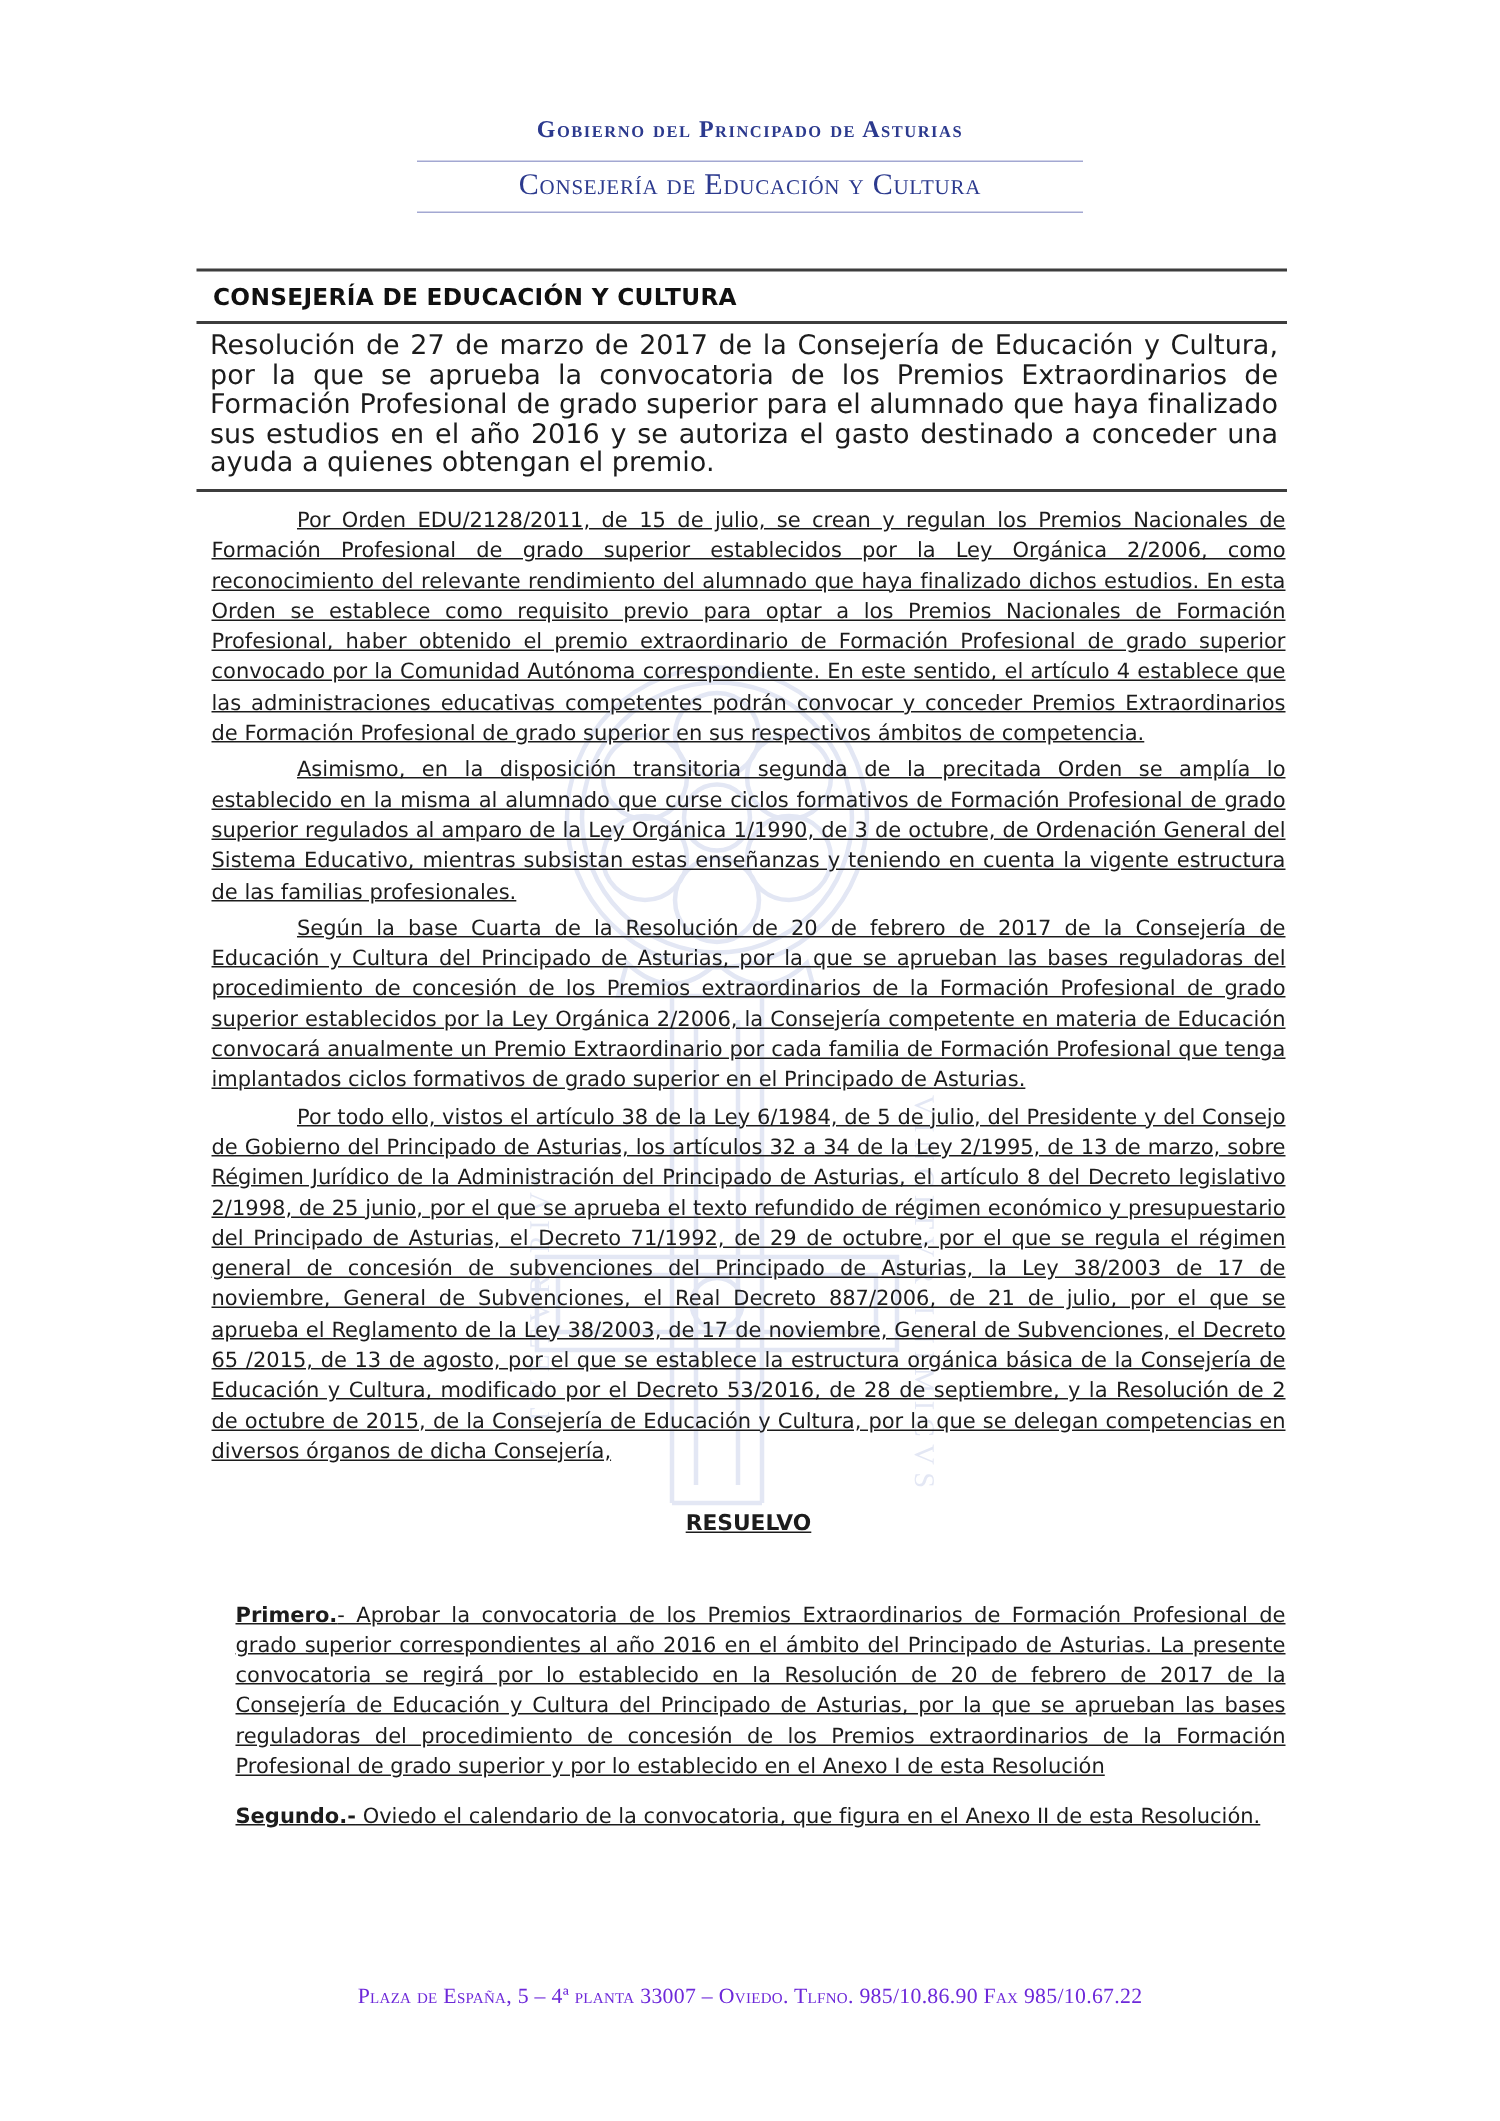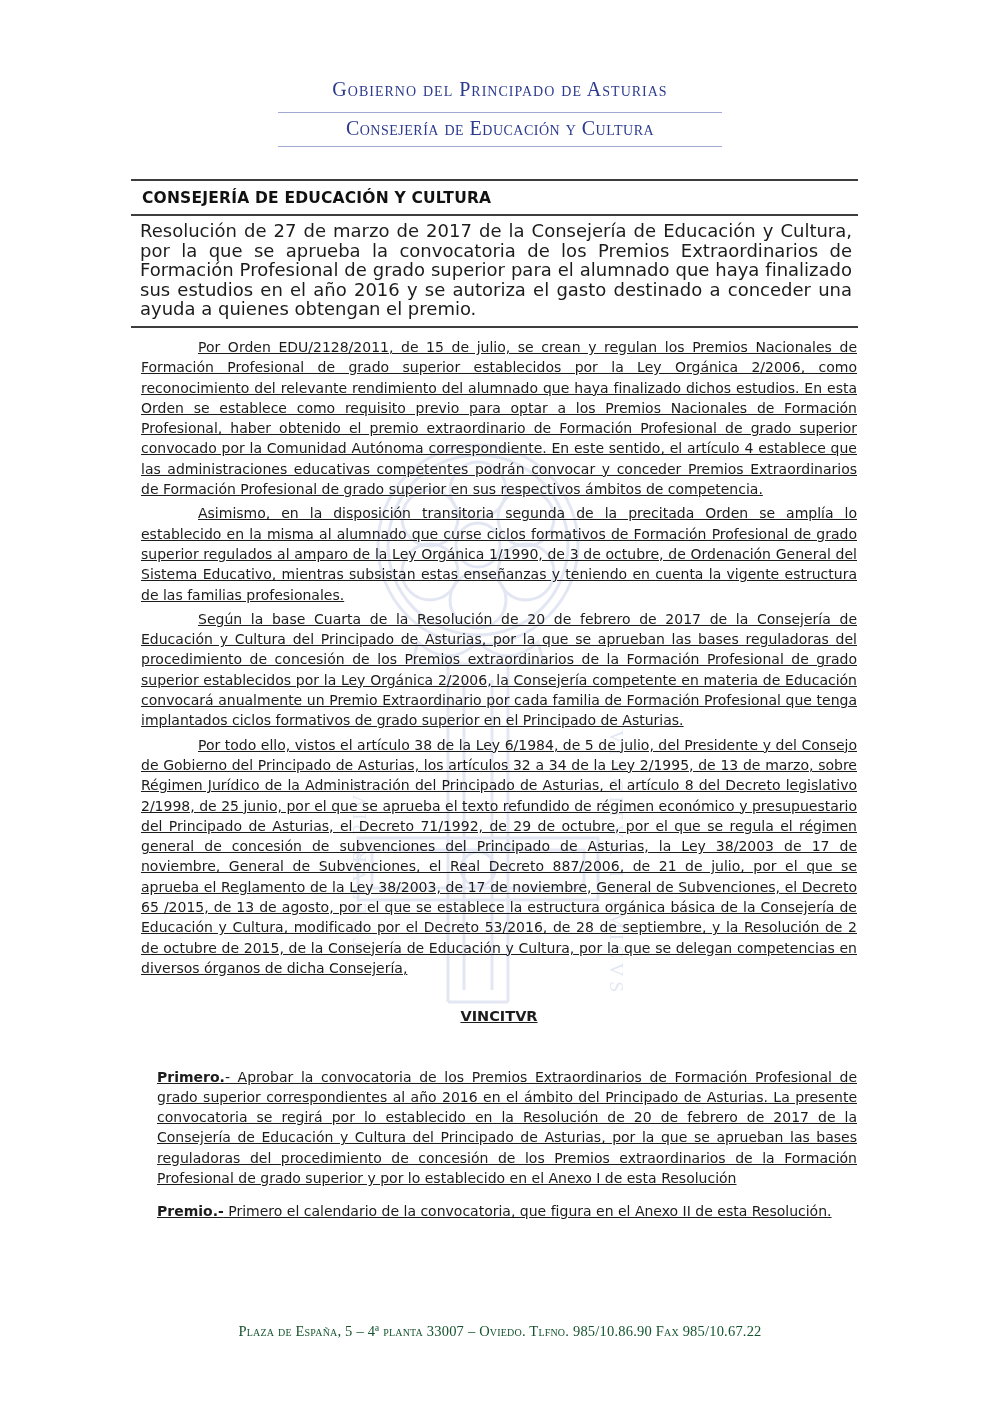--- a/index.html
+++ b/index.html
@@ -19,22 +19,23 @@
   .letterhead {
     position: absolute;
     top: 78px; left: 0;
     width: 100%;
     text-align: center;
     color: #2c3a8e;
     font-family: "Liberation Serif", serif;
     font-variant: small-caps;
   }
   .letterhead .gov {
-    font-size: 20px;
+    font-size: 16px;
     letter-spacing: 1px;
+    font-weight: bold;
   }
   .letterhead .dept-box {
     width: 444px;
     margin: 11px auto 0;
     border-top: 1px solid #a3a8d2;
     border-bottom: 1px solid #a3a8d2;
     padding: 4px 0 6px;
   }
   .letterhead .dept {
     font-size: 20px;
@@ -89,21 +90,21 @@
     text-indent: 0;
   }
   .resolution .lead { font-weight: bold; }
 
   
   .footer {
     position: absolute;
     top: 1323px; left: 0;
     width: 100%;
     text-align: center;
-    color: #14532d;
+    color: #6d28d9;
     font-family: "Liberation Serif", serif;
     font-variant: small-caps;
     font-size: 14.5px;
     letter-spacing: 0.2px;
   }
 
   
   .watermark {
     position: absolute;
     top: 430px; left: 300px;
@@ -161,24 +162,24 @@
     <p class="summary">Resolución de 27 de marzo de 2017 de la Consejería de Educación y Cultura, por la que se aprueba la convocatoria de los Premios Extraordinarios de Formación Profesional de grado superior para el alumnado que haya finalizado sus estudios en el año 2016 y se autoriza el gasto destinado a conceder una ayuda a quienes obtengan el premio.</p>
     <hr class="hrule">
   </section>
 
   <main class="doc-body">
     <p class="para">Por Orden EDU/2128/2011, de 15 de julio, se crean y regulan los Premios Nacionales de Formación Profesional de grado superior establecidos por la Ley Orgánica 2/2006, como reconocimiento del relevante rendimiento del alumnado que haya finalizado dichos estudios. En esta Orden se establece como requisito previo para optar a los Premios Nacionales de Formación Profesional, haber obtenido el premio extraordinario de Formación Profesional de grado superior convocado por la Comunidad Autónoma correspondiente. En este sentido, el artículo 4 establece que las administraciones educativas competentes podrán convocar y conceder Premios Extraordinarios de Formación Profesional de grado superior en sus respectivos ámbitos de competencia.</p>
     <p class="para">Asimismo, en la disposición transitoria segunda de la precitada Orden se amplía lo establecido en la misma al alumnado que curse ciclos formativos de Formación Profesional de grado superior regulados al amparo de la Ley Orgánica 1/1990, de 3 de octubre, de Ordenación General del Sistema Educativo, mientras subsistan estas enseñanzas y teniendo en cuenta la vigente estructura de las familias profesionales.</p>
     <p class="para">Según la base Cuarta de la Resolución de 20 de febrero de 2017 de la Consejería de Educación y Cultura del Principado de Asturias, por la que se aprueban las bases reguladoras del procedimiento de concesión de los Premios extraordinarios de la Formación Profesional de grado superior establecidos por la Ley Orgánica 2/2006, la Consejería competente en materia de Educación convocará anualmente un Premio Extraordinario por cada familia de Formación Profesional que tenga implantados ciclos formativos de grado superior en el Principado de Asturias.</p>
     <p class="para">Por todo ello, vistos el artículo 38 de la Ley 6/1984, de 5 de julio, del Presidente y del Consejo de Gobierno del Principado de Asturias, los artículos 32 a 34 de la Ley 2/1995, de 13 de marzo, sobre Régimen Jurídico de la Administración del Principado de Asturias, el artículo 8 del Decreto legislativo 2/1998, de 25 junio, por el que se aprueba el texto refundido de régimen económico y presupuestario del Principado de Asturias, el Decreto 71/1992, de 29 de octubre, por el que se regula el régimen general de concesión de subvenciones del Principado de Asturias, la Ley 38/2003 de 17 de noviembre, General de Subvenciones, el Real Decreto 887/2006, de 21 de julio, por el que se aprueba el Reglamento de la Ley 38/2003, de 17 de noviembre, General de Subvenciones, el Decreto 65 /2015, de 13 de agosto, por el que se establece la estructura orgánica básica de la Consejería de Educación y Cultura, modificado por el Decreto 53/2016, de 28 de septiembre, y la Resolución de 2 de octubre de 2015, de la Consejería de Educación y Cultura, por la que se delegan competencias en diversos órganos de dicha Consejería,</p>
 
-    <p class="resuelvo">VINCITVR</p>
+    <p class="resuelvo">RESUELVO</p>
 
     <p class="resolution"><span class="lead">Primero.</span><span>- Aprobar la convocatoria de los Premios Extraordinarios de Formación Profesional de grado superior correspondientes al año 2016 en el ámbito del Principado de Asturias. La presente convocatoria se regirá por lo establecido en la Resolución de 20 de febrero de 2017 de la Consejería de Educación y Cultura del Principado de Asturias, por la que se aprueban las bases reguladoras del procedimiento de concesión de los Premios extraordinarios de la Formación Profesional de grado superior y por lo establecido en el Anexo I de esta Resolución</span></p>
 
-    <p class="resolution"><span class="lead">Premio.-</span><span> Primero el calendario de la convocatoria, que figura en el Anexo II de esta Resolución.</span></p>
+    <p class="resolution"><span class="lead">Segundo.-</span><span> Oviedo el calendario de la convocatoria, que figura en el Anexo II de esta Resolución.</span></p>
   </main>
 
   <footer class="footer">
     <span>Plaza de España, 5 – 4ª planta 33007 – Oviedo. Tlfno. 985/10.86.90 Fax 985/10.67.22</span>
   </footer>
 
 </div>
 
 </body></html>

